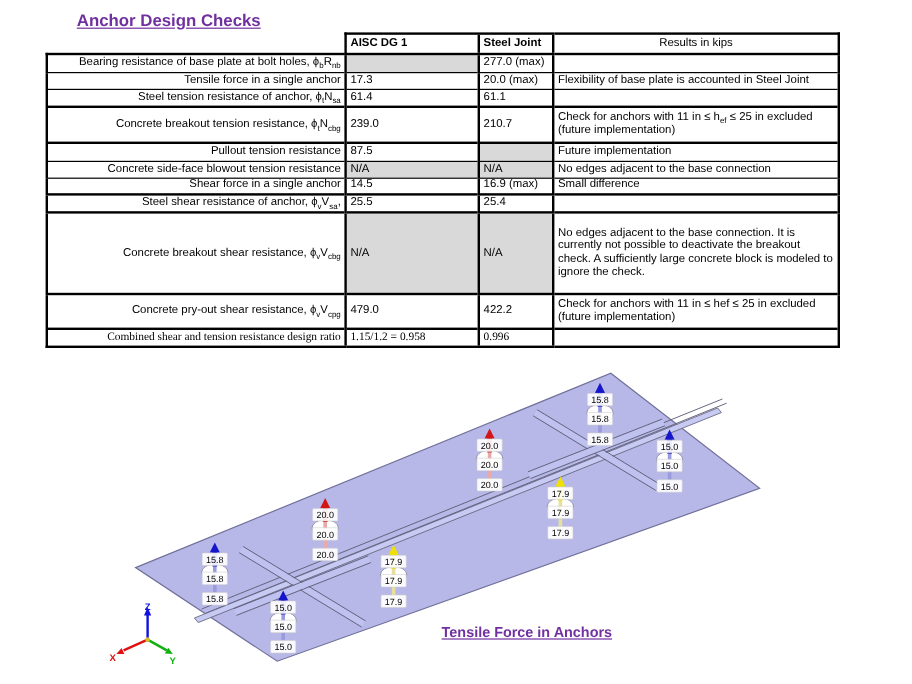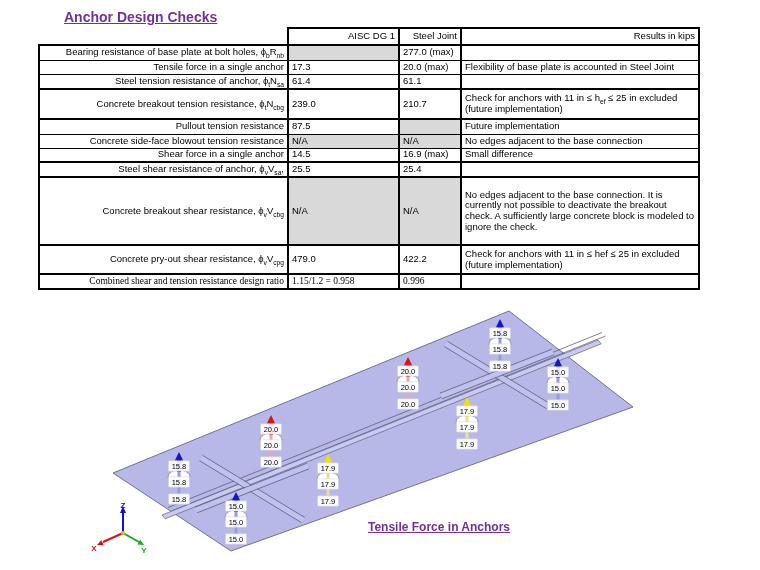--- a/index.html
+++ b/index.html
@@ -11,22 +11,22 @@
   #viz-title{left:368px;top:520px;font-size:12px;}
   #checks-table{position:absolute;left:38px;top:27px;border-collapse:collapse;table-layout:fixed;
        font-size:9.5px;line-height:1.12;color:#000;}
   #checks-table td{border:1px solid #000;padding:0 3px;vertical-align:middle;overflow:hidden;}
   
   #checks-table td:nth-child(1){border-left:2px solid #000;}
   #checks-table td:nth-child(2){border-left:2px solid #000;}
   #checks-table td:nth-child(3){border-left:2px solid #000;}
   #checks-table td:nth-child(4){border-left:2px solid #000;border-right:2px solid #000;}
   #checks-table thead td{border-top:2px solid #000;border-bottom:2px solid #000;
-       font-weight:normal;text-align:right;height:15px;}
-  #checks-table thead td.res-h{font-weight:normal;text-align:right;}
+       font-weight:bold;text-align:left;height:15px;}
+  #checks-table thead td.res-h{font-weight:normal;text-align:center;}
   #checks-table thead td.noborder{border:none;background:#fff;}
   #checks-table tbody tr:first-child td{border-top:2px solid #000;}
   #checks-table tbody tr:last-child td{border-bottom:2px solid #000;font-family:Liberation Serif, serif;}
   #checks-table tbody tr.thick-top td{border-top:2px solid #000;}
   #checks-table td.lab{text-align:right;}
   #checks-table td.val{}
   #checks-table td.res{text-align:left;}
   #checks-table td.gray{background:#d9d9d9;}
   #checks-table sub{font-size:0.7em;line-height:0;}
   #scene{position:absolute;left:0;top:0;}

